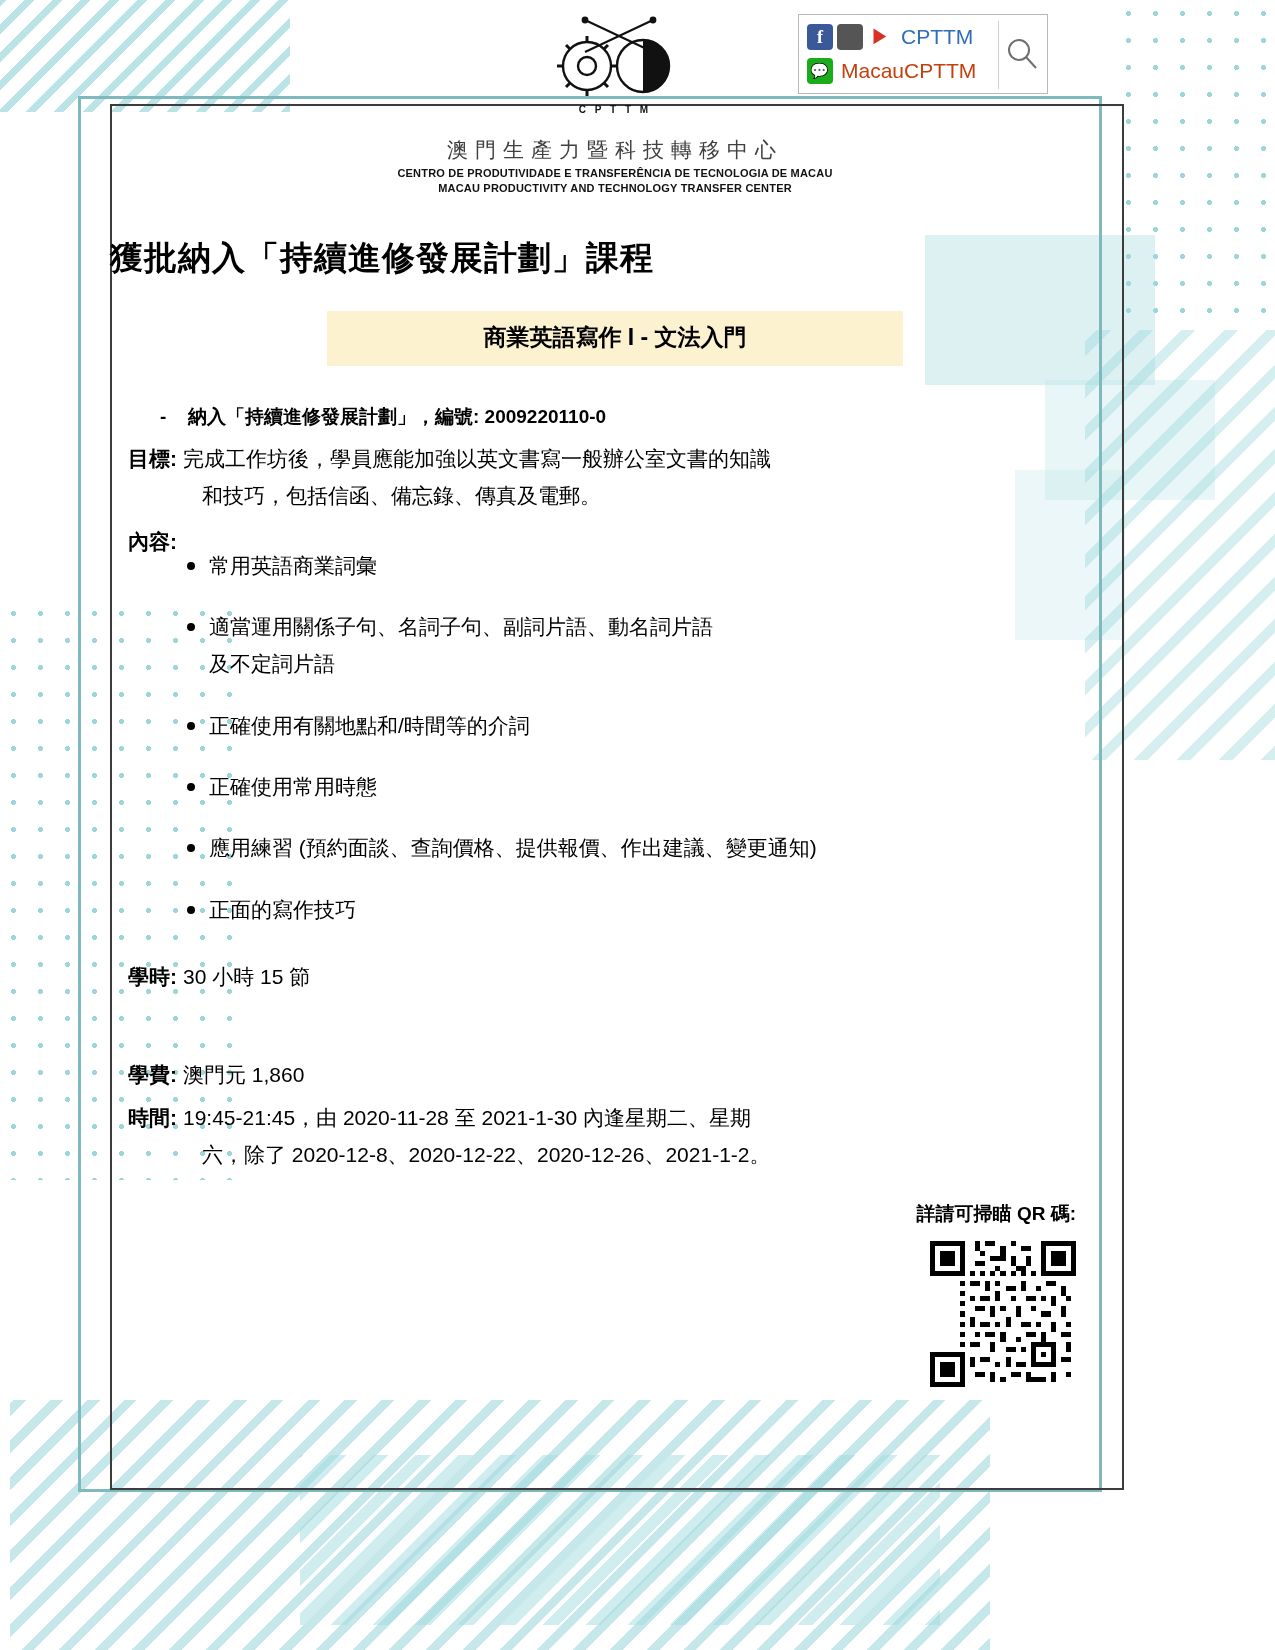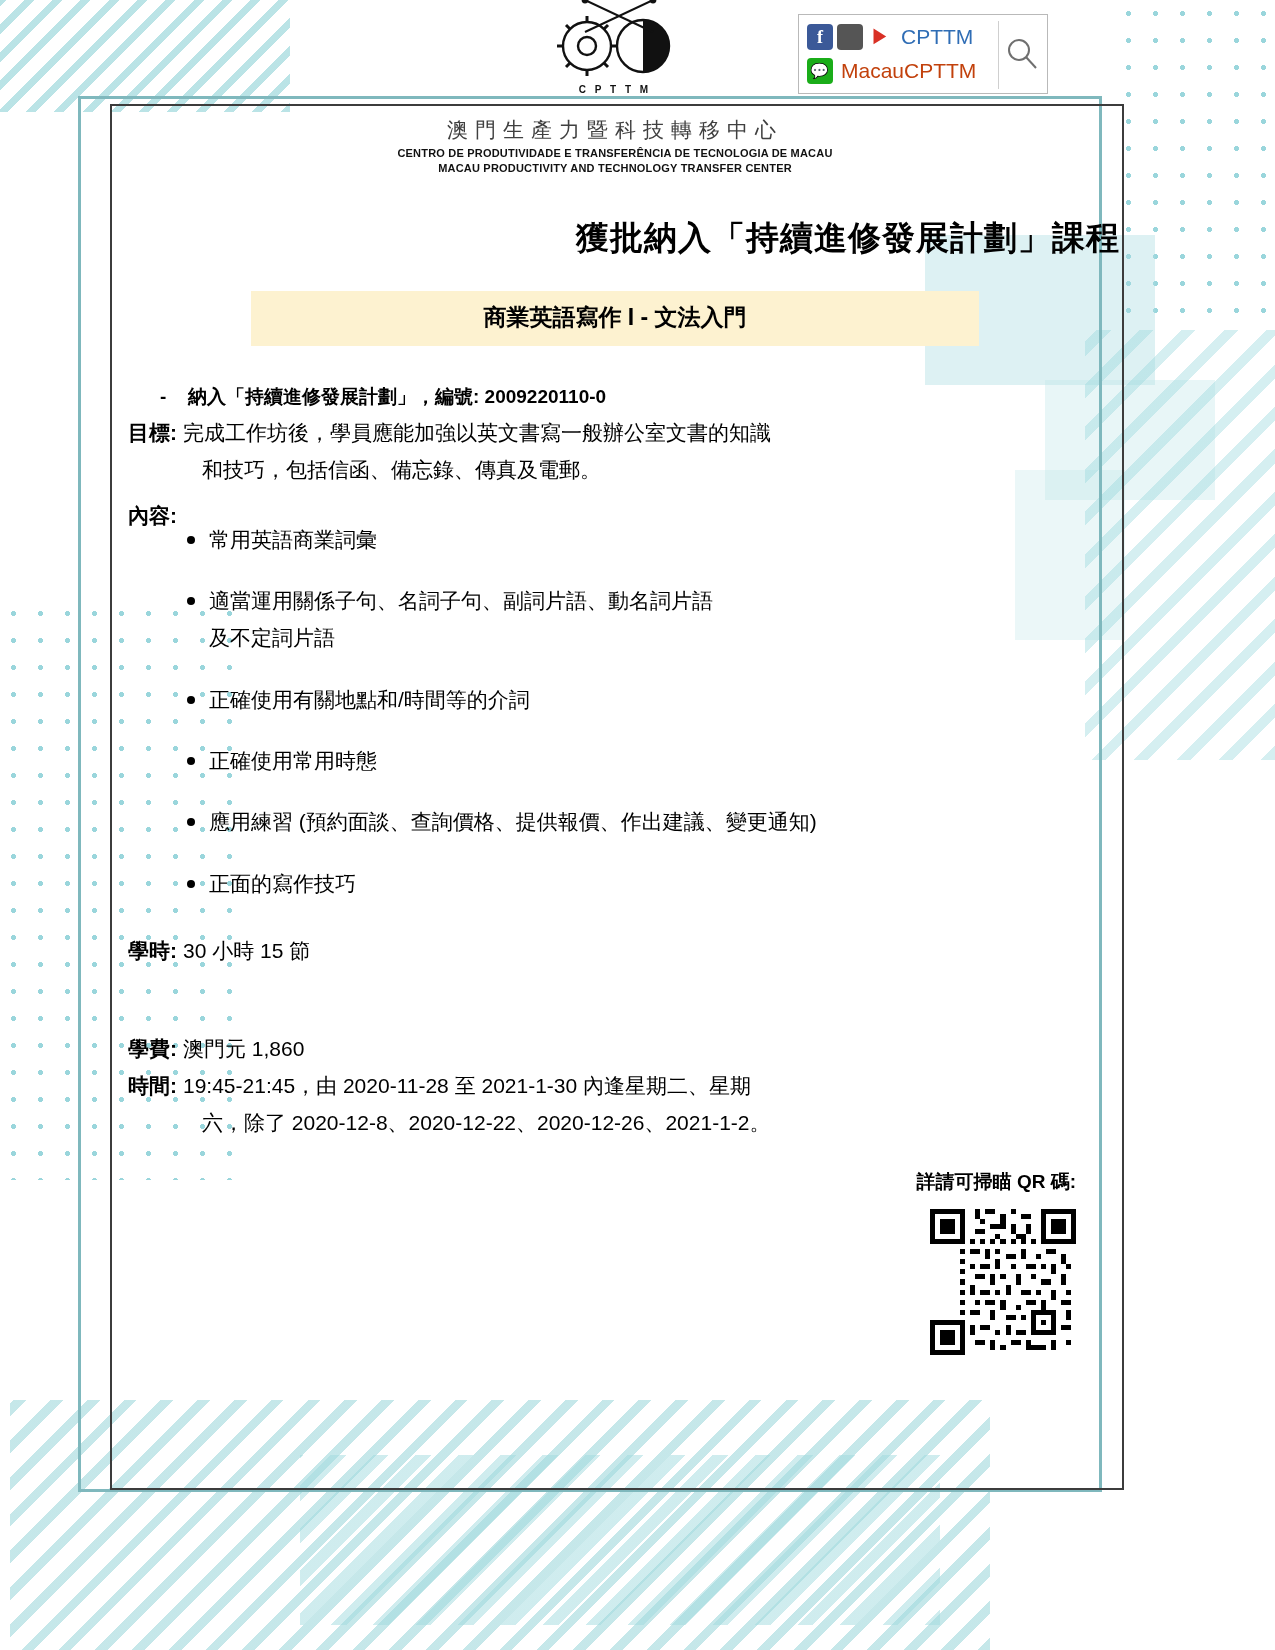--- a/index.html
+++ b/index.html
@@ -81,21 +81,21 @@
   .frame-inner {
     position: absolute;
     left: 78px; top: 96px;
     width: 1018px; height: 1390px;
     border: 3px solid #7fb8bd;
   }
 
   
   .content {
     position: absolute;
-    left: 110px; top: 88px;
+    left: 110px; top: 108px;
     width: 1010px; height: 1382px;
     z-index: 5;
   }
 
   
   .logo-wrap {
     position: absolute;
     left: 50%;
     transform: translateX(-50%);
     top: -100px;
@@ -123,30 +123,30 @@
   }
   .org-pt, .org-en {
     font-size: 11px;
     font-weight: bold;
     letter-spacing: 0.2px;
     color: #111;
     margin-top: 3px;
   }
 
   .doc-title {
-    text-align: right;
+    text-align: left;
     font-size: 33px;
     font-weight: bold;
     margin-top: 42px;
     letter-spacing: 1px;
   }
 
   .course-band {
     margin: 30px auto 0;
-    width: 728px;
+    width: 576px;
     background: #fdf2d0;
     text-align: center;
     padding: 11px 0 13px;
   }
   .course-band-text {
     font-size: 23px;
     font-weight: bold;
   }
 
   .body-block {
@@ -160,20 +160,21 @@
     display: flex;
     gap: 14px;
     font-size: 19px;
     font-weight: bold;
     padding-left: 32px;
   }
   .reg-dash { width: 14px; }
 
   .kv {
     display: flex;
+    margin-top: 6px;
     align-items: center;
   }
   .kv-label {
     font-weight: bold;
     white-space: nowrap;
     padding-right: 6px;
   }
   .kv-val { flex: 1; }
 
   .bullets {

